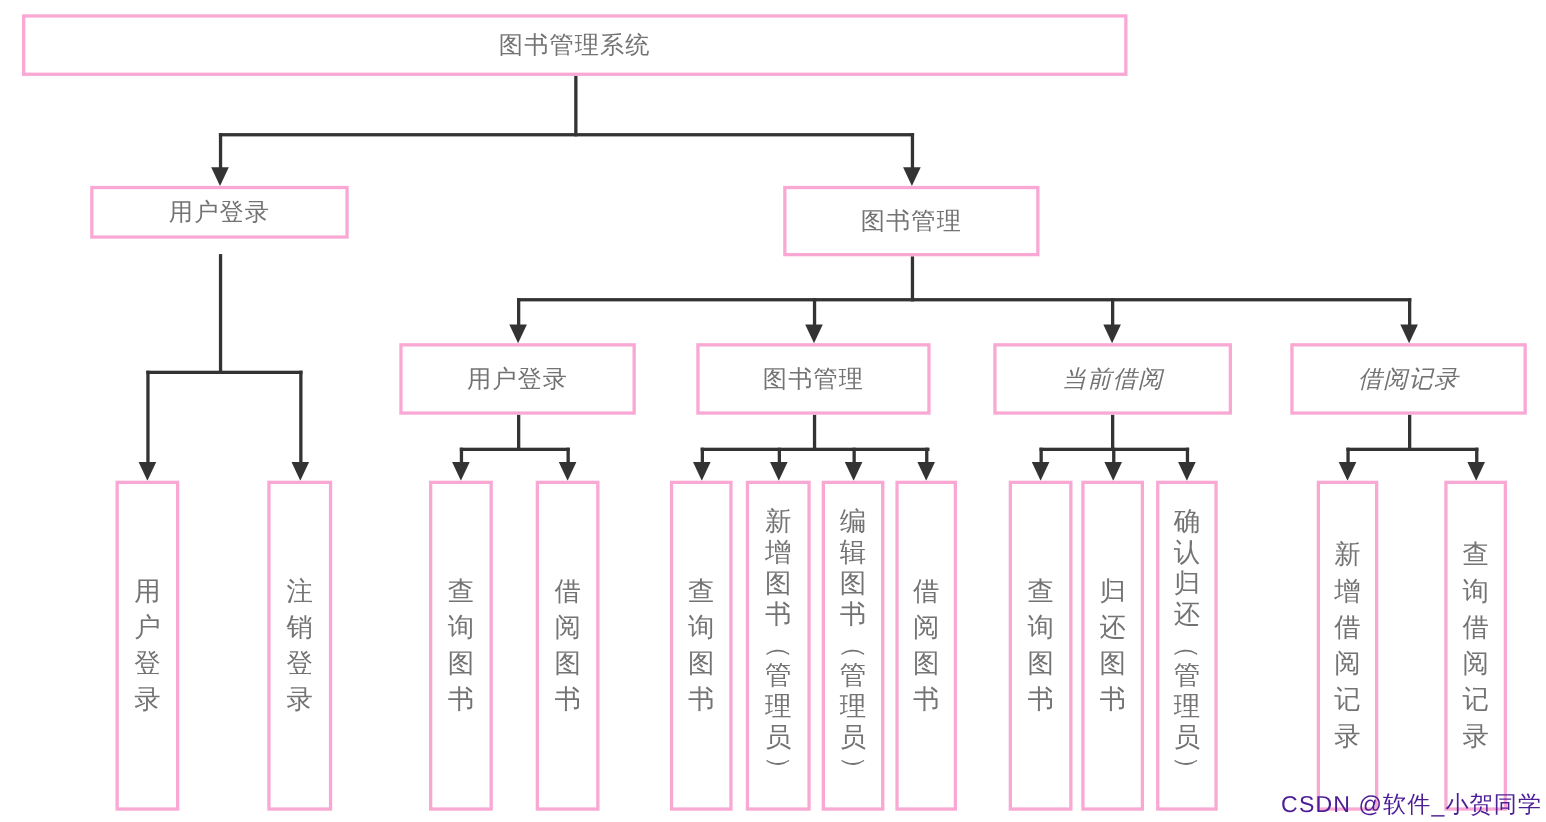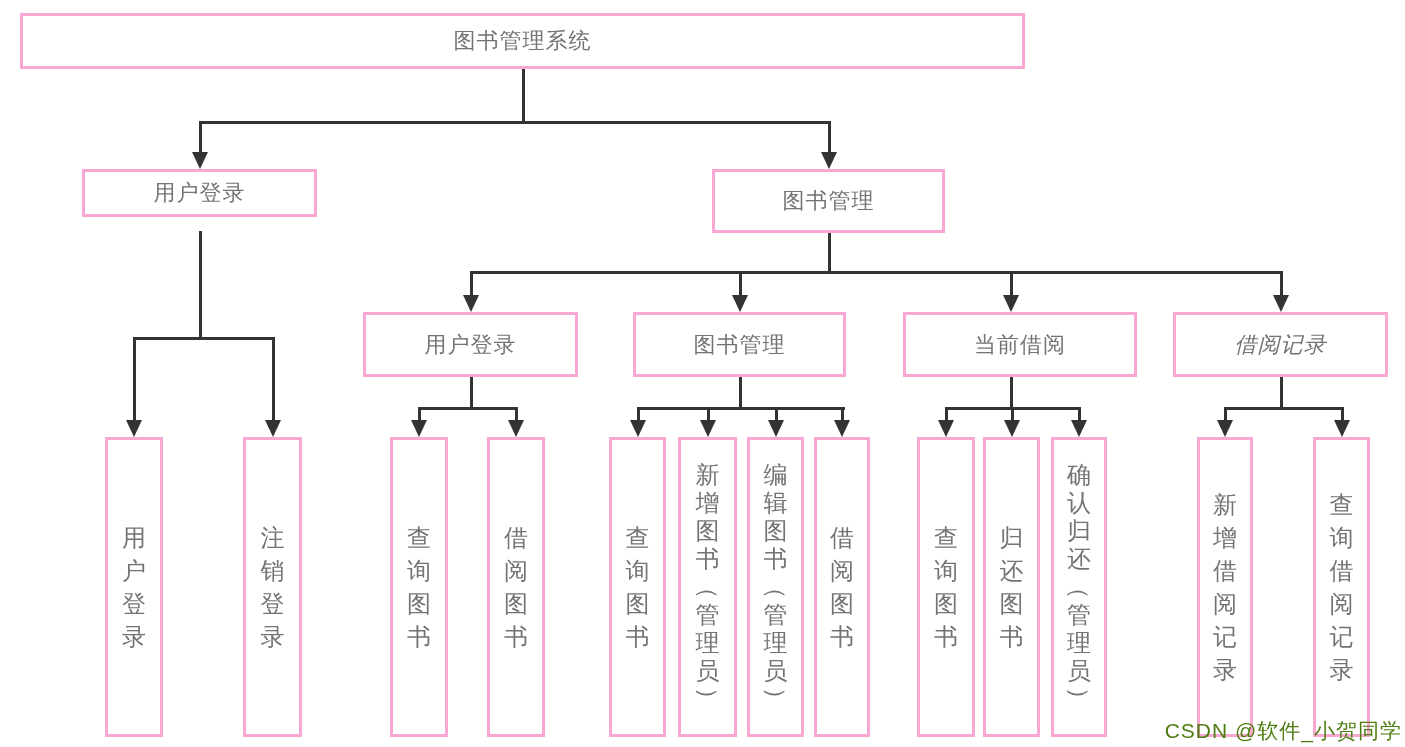--- a/index.html
+++ b/index.html
@@ -40,21 +40,21 @@
     width: 0; height: 0;
     border-left: 8px solid transparent;
     border-right: 8px solid transparent;
     border-top: 17px solid #333333;
   }
   .watermark {
     position: absolute;
     right: 3px;
     bottom: 2px;
     font-size: 21px;
-    color: #4d7c0f;
+    color: #4c1d95;
     letter-spacing: 1px;
     white-space: nowrap;
   }
 </style>
 </head>
 <body>
 
 <div id="canvas">
   <div id="edges-layer">
       <div class="line" style="left: 522px; top: 67px; width: 3px; height: 57px;"></div>
@@ -119,21 +119,21 @@
       </div>
       <div class="node h" style="left: 712px; top: 169px; width: 233px; height: 64px;">
         <span>图书管理</span>
       </div>
       <div class="node h" style="left: 363px; top: 312px; width: 215px; height: 65px;">
         <span>用户登录</span>
       </div>
       <div class="node h" style="left: 633px; top: 312px; width: 213px; height: 65px;">
         <span>图书管理</span>
       </div>
-      <div class="node h" style="left: 903px; top: 312px; width: 234px; height: 65px;">
+      <div class="node h" style="left: 903px; top: 312px; width: 217px; height: 65px; font-style: italic;">
         <span>当前借阅</span>
       </div>
       <div class="node h" style="left: 1173px; top: 312px; width: 215px; height: 65px; font-style: italic;">
         <span>借阅记录</span>
       </div>
       <div class="node v" style="left: 105px; top: 437px; width: 58px; height: 300px;">
         <div class="vlabel" style="gap: 9px;">
           <span class="vchar">用</span>
           <span class="vchar">户</span>
           <span class="vchar">登</span>

